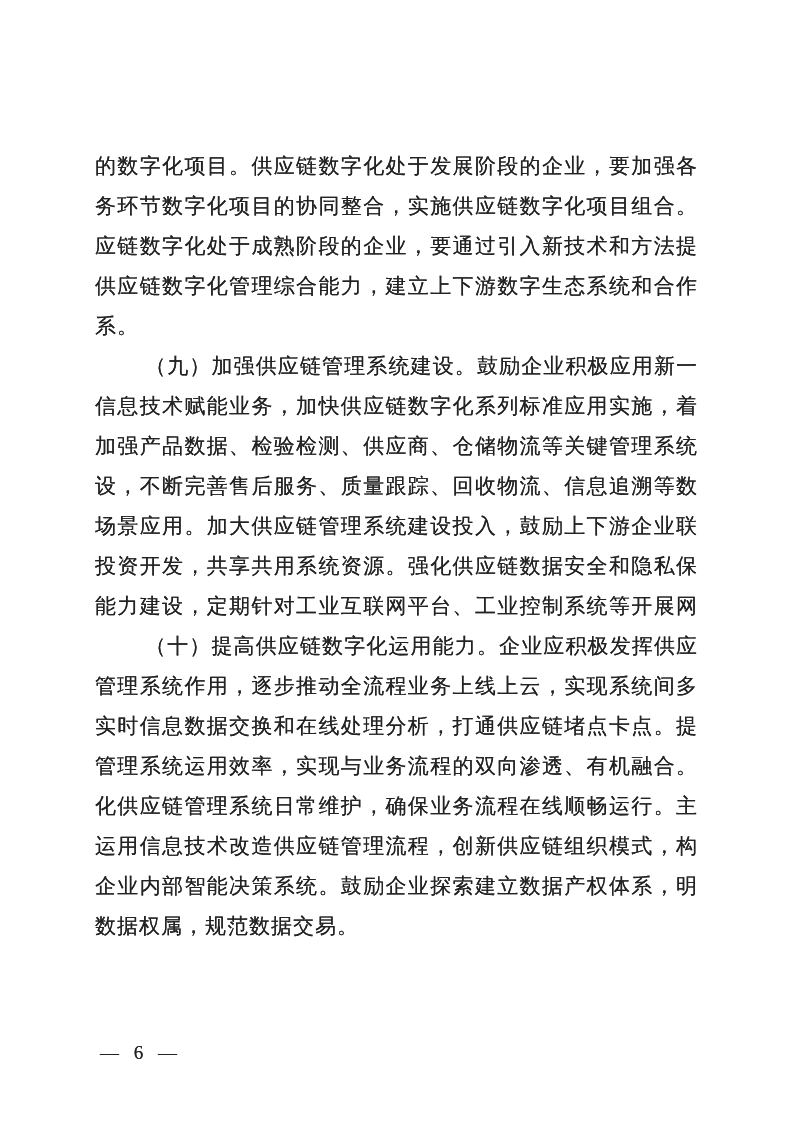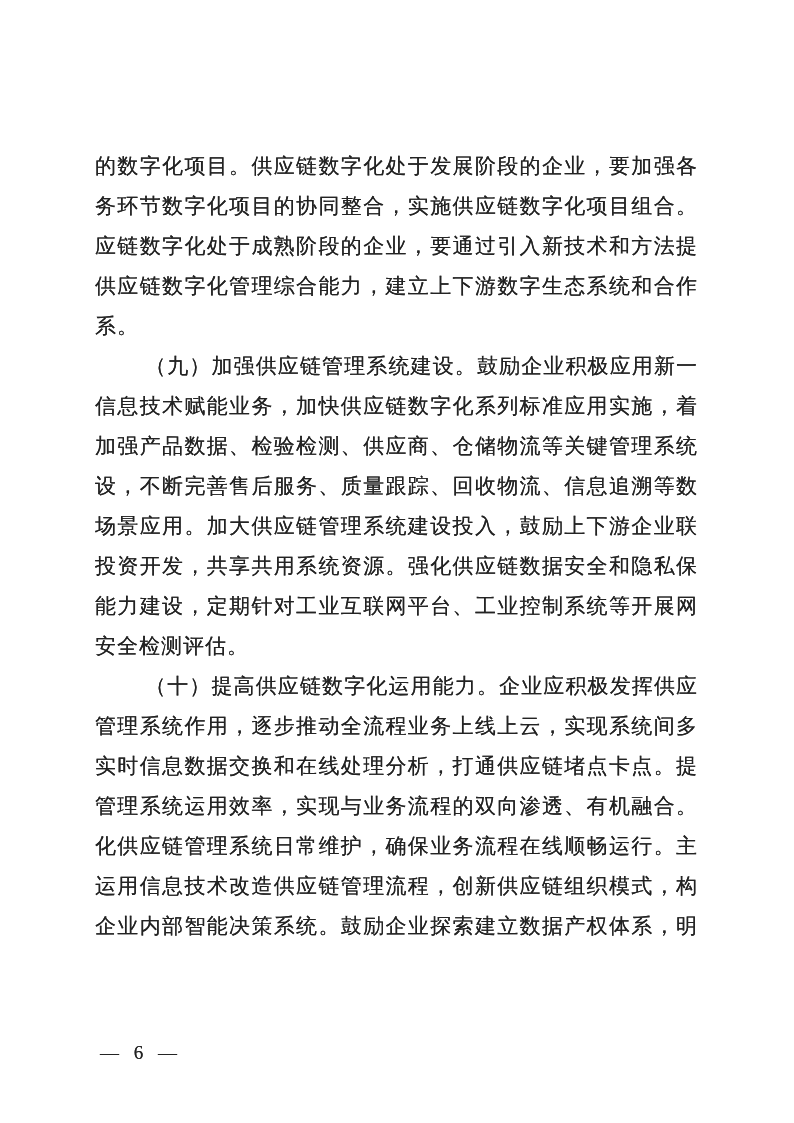--- a/index.html
+++ b/index.html
@@ -70,29 +70,29 @@
     </div>
 
     <div class="para">
       <div class="line indent">（九）加强供应链管理系统建设。鼓励企业积极应用新一代</div>
       <div class="line">信息技术赋能业务，加快供应链数字化系列标准应用实施，着力</div>
       <div class="line">加强产品数据、检验检测、供应商、仓储物流等关键管理系统建</div>
       <div class="line">设，不断完善售后服务、质量跟踪、回收物流、信息追溯等数字</div>
       <div class="line">场景应用。加大供应链管理系统建设投入，鼓励上下游企业联合</div>
       <div class="line">投资开发，共享共用系统资源。强化供应链数据安全和隐私保护</div>
       <div class="line">能力建设，定期针对工业互联网平台、工业控制系统等开展网络</div>
-      <div class="line last">安全检测评估。</div>
     </div>
 
     <div class="para">
       <div class="line indent">（十）提高供应链数字化运用能力。企业应积极发挥供应链</div>
       <div class="line">管理系统作用，逐步推动全流程业务上线上云，实现系统间多源</div>
       <div class="line">实时信息数据交换和在线处理分析，打通供应链堵点卡点。提高</div>
       <div class="line">管理系统运用效率，实现与业务流程的双向渗透、有机融合。强</div>
       <div class="line">化供应链管理系统日常维护，确保业务流程在线顺畅运行。主动</div>
       <div class="line">运用信息技术改造供应链管理流程，创新供应链组织模式，构建</div>
       <div class="line">企业内部智能决策系统。鼓励企业探索建立数据产权体系，明确</div>
+      <div class="line last">数据权属，规范数据交易。</div>
     </div>
 
   </div>
 
   <div class="page-number">— 6 —</div>
 </div>
 
 </body></html>

